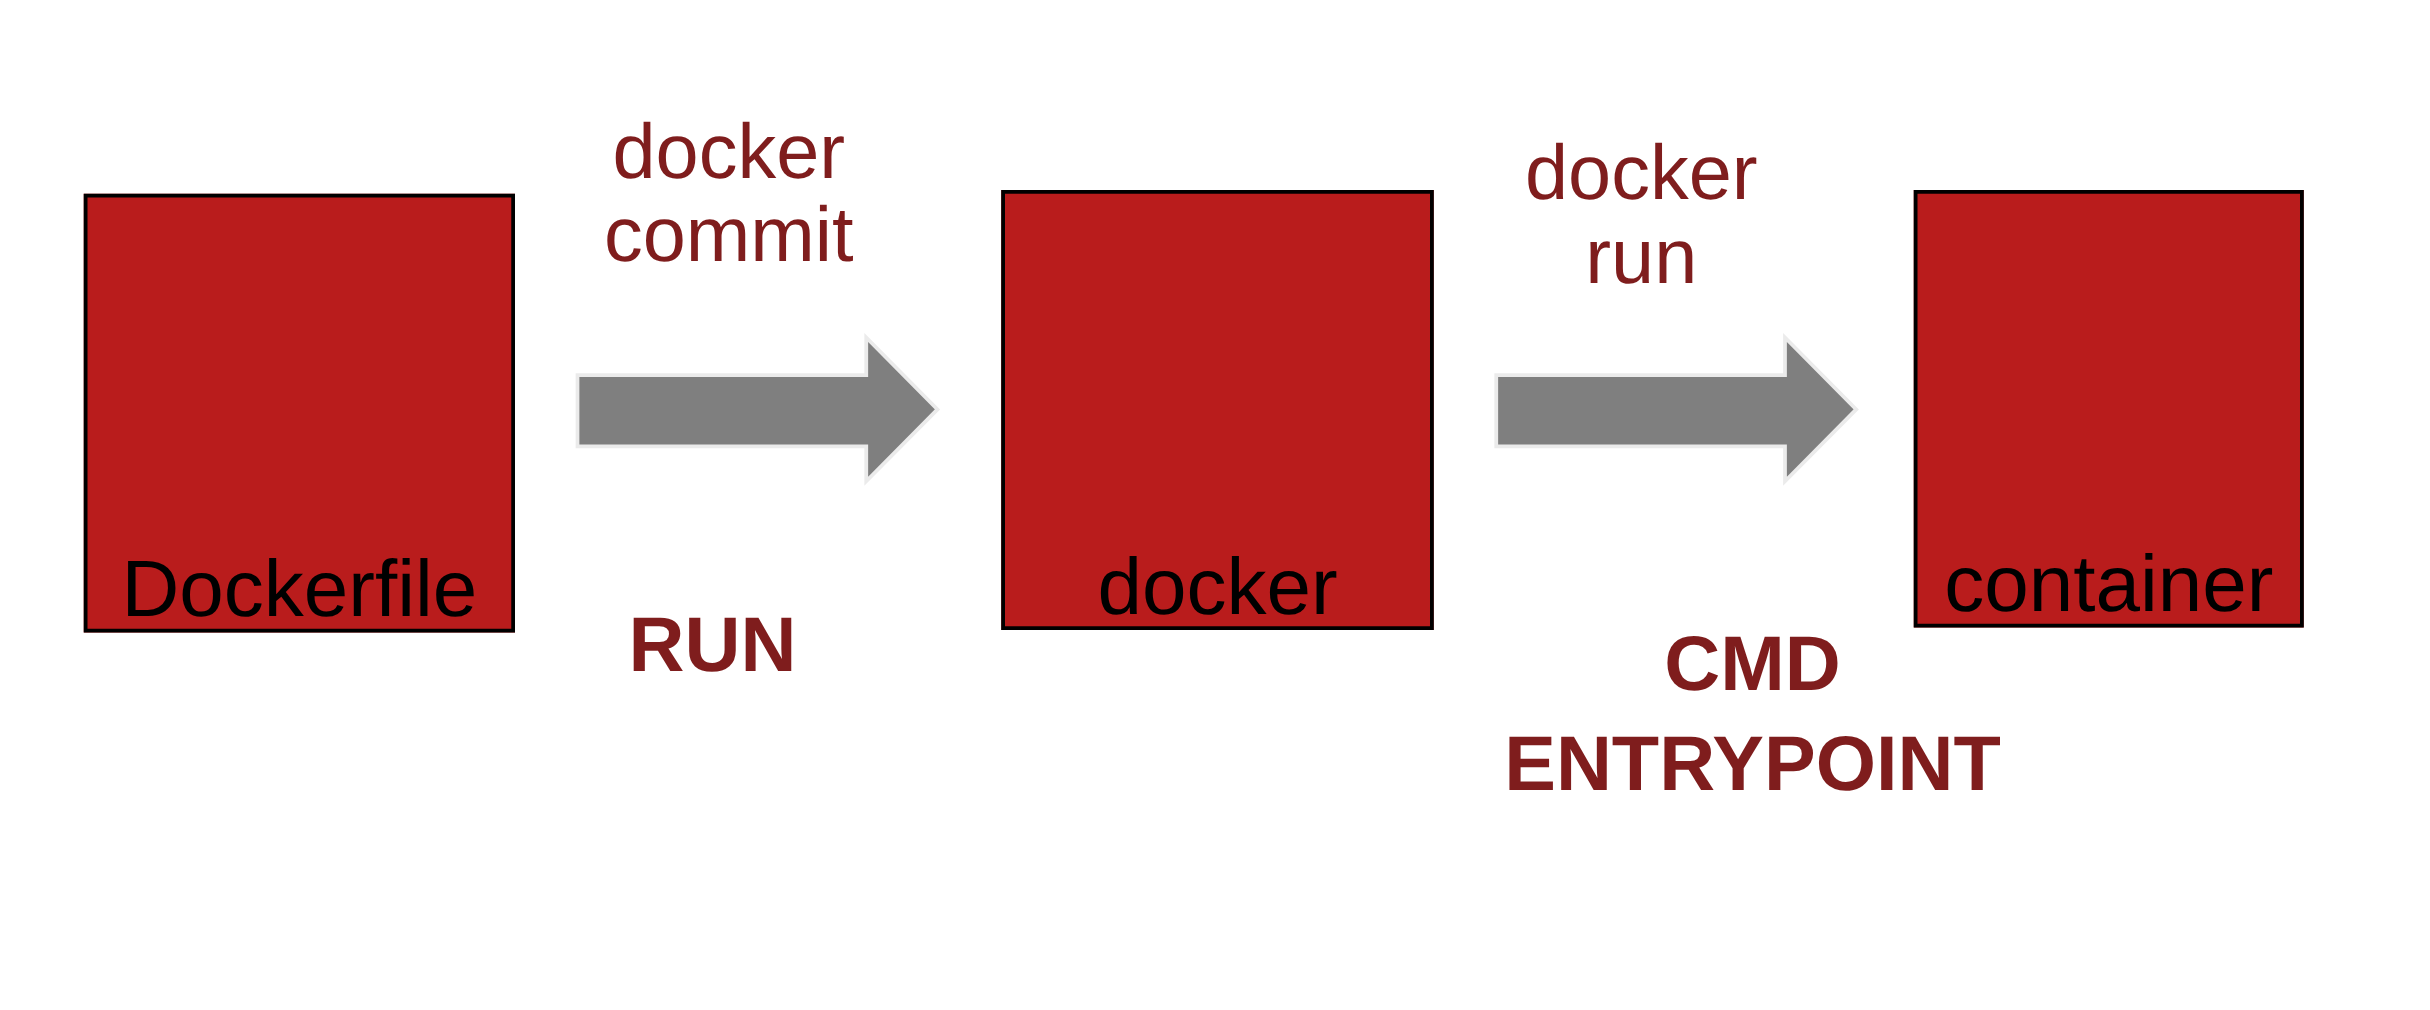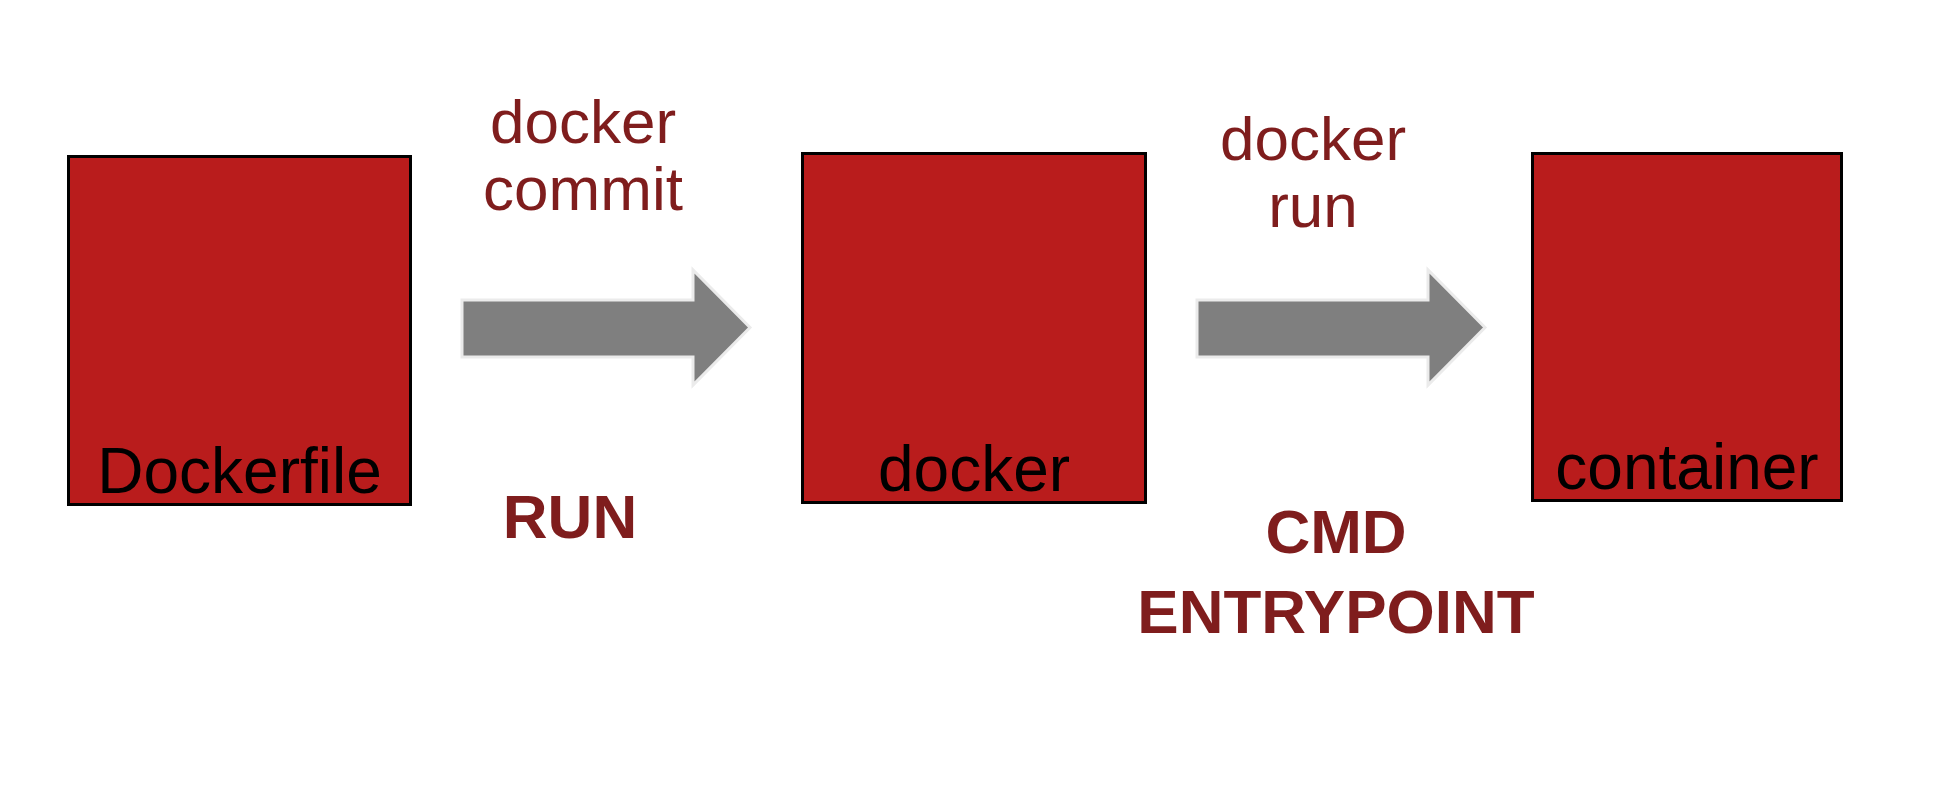--- a/index.html
+++ b/index.html
@@ -50,21 +50,21 @@
     text-align: center;
     font-size: 62px;
     white-space: pre-line;
     color: #7f1d1d;
   }
   .lbl-command { line-height: 67px; font-weight: 400; }
   .lbl-instruction { font-weight: 700; }
   .lbl-commit      { left: 433px;  top: 88px;  width: 300px; }
   .lbl-dockerrun   { left: 1163px; top: 105px; width: 300px; }
   .lbl-run         { left: 420px;  top: 483px; width: 300px; line-height: 67px; }
-  .lbl-cmd-entry   { left: 1111px; top: 492px; width: 450px; line-height: 80px; }
+  .lbl-cmd-entry   { left: 1177px; top: 492px; width: 450px; line-height: 80px; }
 </style>
 </head>
 <body>
 
 <div class="canvas">
 
   <div class="node node-dockerfile">
     <span>Dockerfile</span>
   </div>
 

